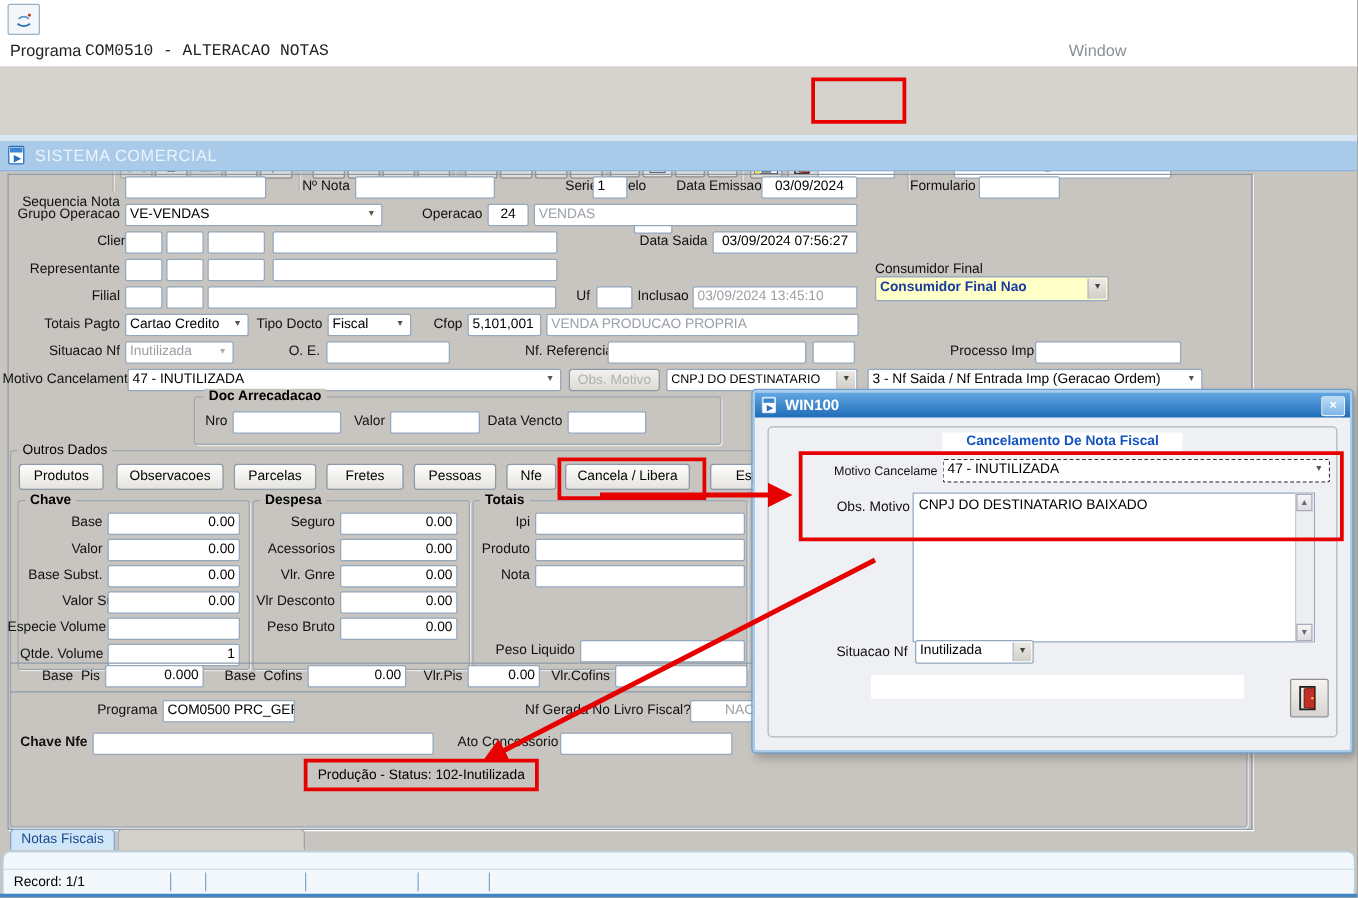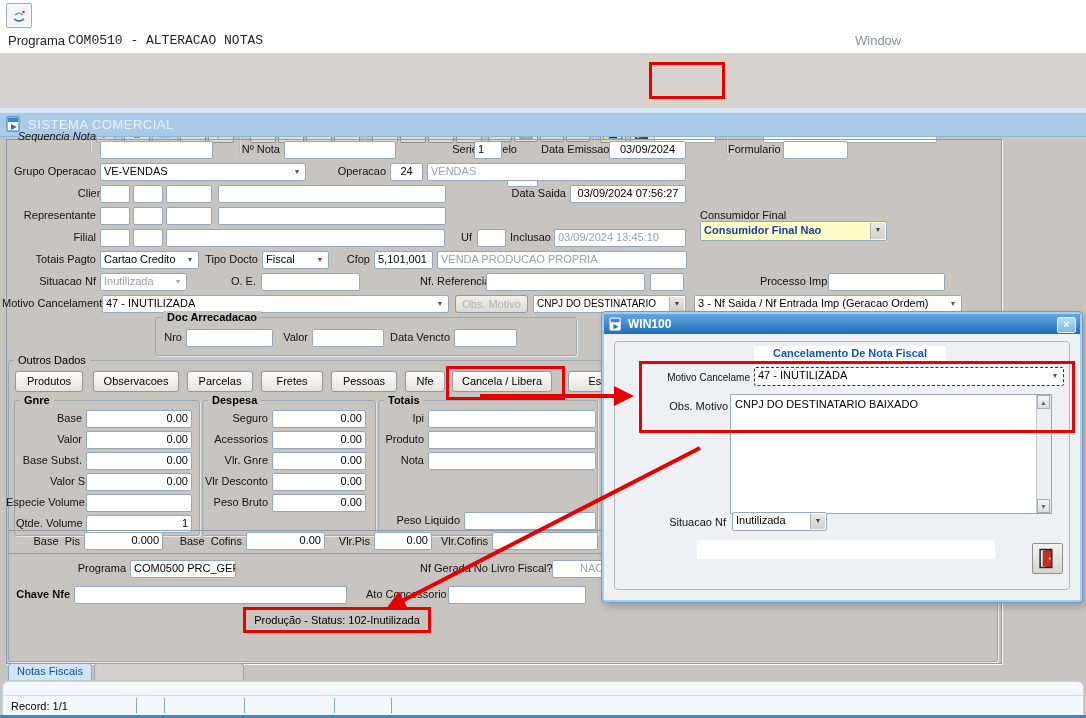--- a/index.html
+++ b/index.html
@@ -223,21 +223,21 @@
     <svg class="abs" style="left:6px;top:3px;" width="16" height="16" viewBox="0 0 16 16">
       <rect x="1" y="1" width="12" height="14" fill="#fff" stroke="#2a6fbd" rx="1"></rect>
       <rect x="2" y="2" width="10" height="4" fill="#3a85d0"></rect>
       <polygon points="5,8 11,11 5,14" fill="#2a6fbd"></polygon>
     </svg>
     <span class="t">SISTEMA COMERCIAL</span>
   </div>
 
   <div id="frame"></div>
 
-  <div class="lbl r" style="left:8px;top:130px;width:88px;font-style:italic;">Sequencia Nota</div>
+  <div class="lbl r" style="left:8px;top:156px;width:88px;">Sequencia Nota</div>
   <div class="fld" style="left:100px;top:141px;width:113px;"></div>
   <div class="lbl r" style="left:222px;top:143px;width:58px;">Nº Nota</div>
   <div class="fld" style="left:284px;top:141px;width:112px;"></div>
   <div class="lbl r" style="left:396px;top:143px;width:74px;padding-left:47px;">Serie/Modelo</div>
   <div class="fld" style="left:474px;top:141px;width:28px;">1</div>
   <div class="fld" style="left:507px;top:141px;width:31px;margin-top:28px;">161</div>
   <div class="lbl r" style="left:541px;top:143px;width:64px;">Data Emissao</div>
   <div class="fld ctr" style="left:609px;top:141px;width:77px;">03/09/2024</div>
   <div class="lbl r" style="left:728px;top:143px;width:50px;">Formulario</div>
   <div class="fld" style="left:783px;top:141px;width:65px;"></div>
@@ -335,21 +335,21 @@
   <div class="tabbtn" style="left:15px;width:68px;">Produtos</div>
   <div class="tabbtn" style="left:93px;width:86px;">Observacoes</div>
   <div class="tabbtn" style="left:187px;width:66px;">Parcelas</div>
   <div class="tabbtn" style="left:261px;width:62px;">Fretes</div>
   <div class="tabbtn" style="left:331px;width:66px;">Pessoas</div>
   <div class="tabbtn" style="left:405px;width:40px;">Nfe</div>
   <div class="tabbtn" style="left:452px;width:100px;">Cancela / Libera</div>
   <div class="tabbtn" style="left:568px;width:60px;">Esp</div>
 
   <div class="grp" style="left:14px;top:400px;width:184px;height:134px;"></div>
-  <div class="leg" style="left:20px;top:394px;">Gnre</div>
+  <div class="leg" style="left:20px;top:394px;">Chave</div>
   <div class="lbl r" style="left:16px;top:412px;width:66px;">Base</div>
   <div class="fld num" style="left:86px;top:410px;width:106px;">0.00</div>
   <div class="lbl r" style="left:16px;top:433px;width:66px;">Valor</div>
   <div class="fld num" style="left:86px;top:431px;width:106px;">0.00</div>
   <div class="lbl r" style="left:16px;top:454px;width:66px;">Base Subst.</div>
   <div class="fld num" style="left:86px;top:452px;width:106px;">0.00</div>
   <div class="lbl r" style="left:16px;top:475px;width:66px;padding-left:27px;">Valor Subst.</div>
   <div class="fld num" style="left:86px;top:473px;width:106px;">0.00</div>
   <div class="lbl r" style="left:6px;top:496px;width:76px;">Especie Volume</div>
   <div class="fld" style="left:86px;top:494px;width:106px;"></div>

